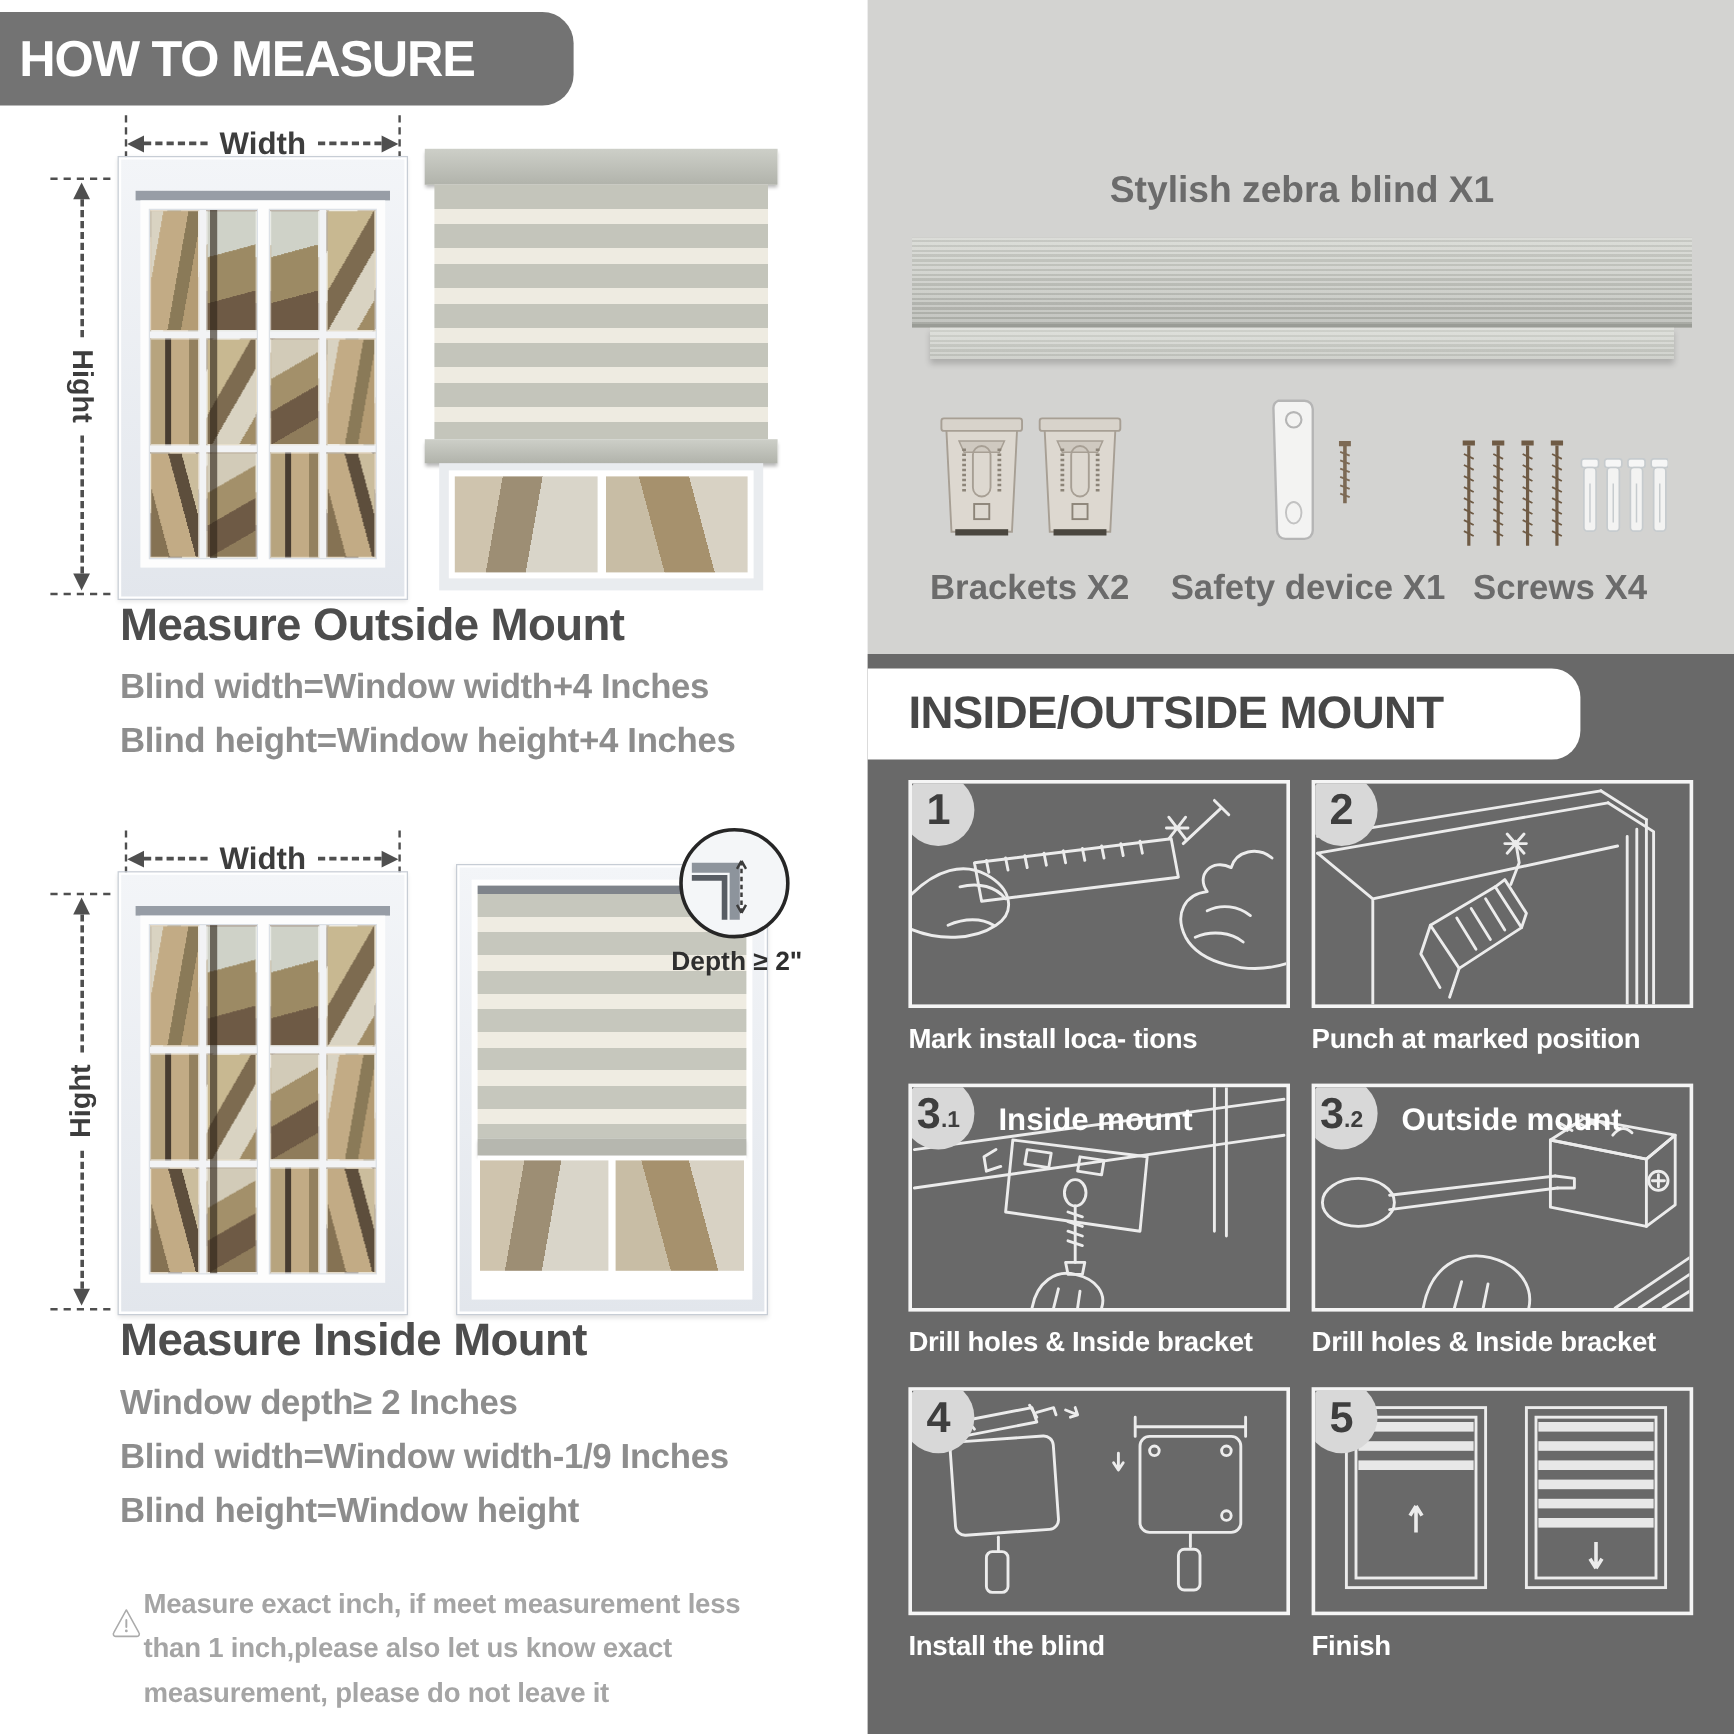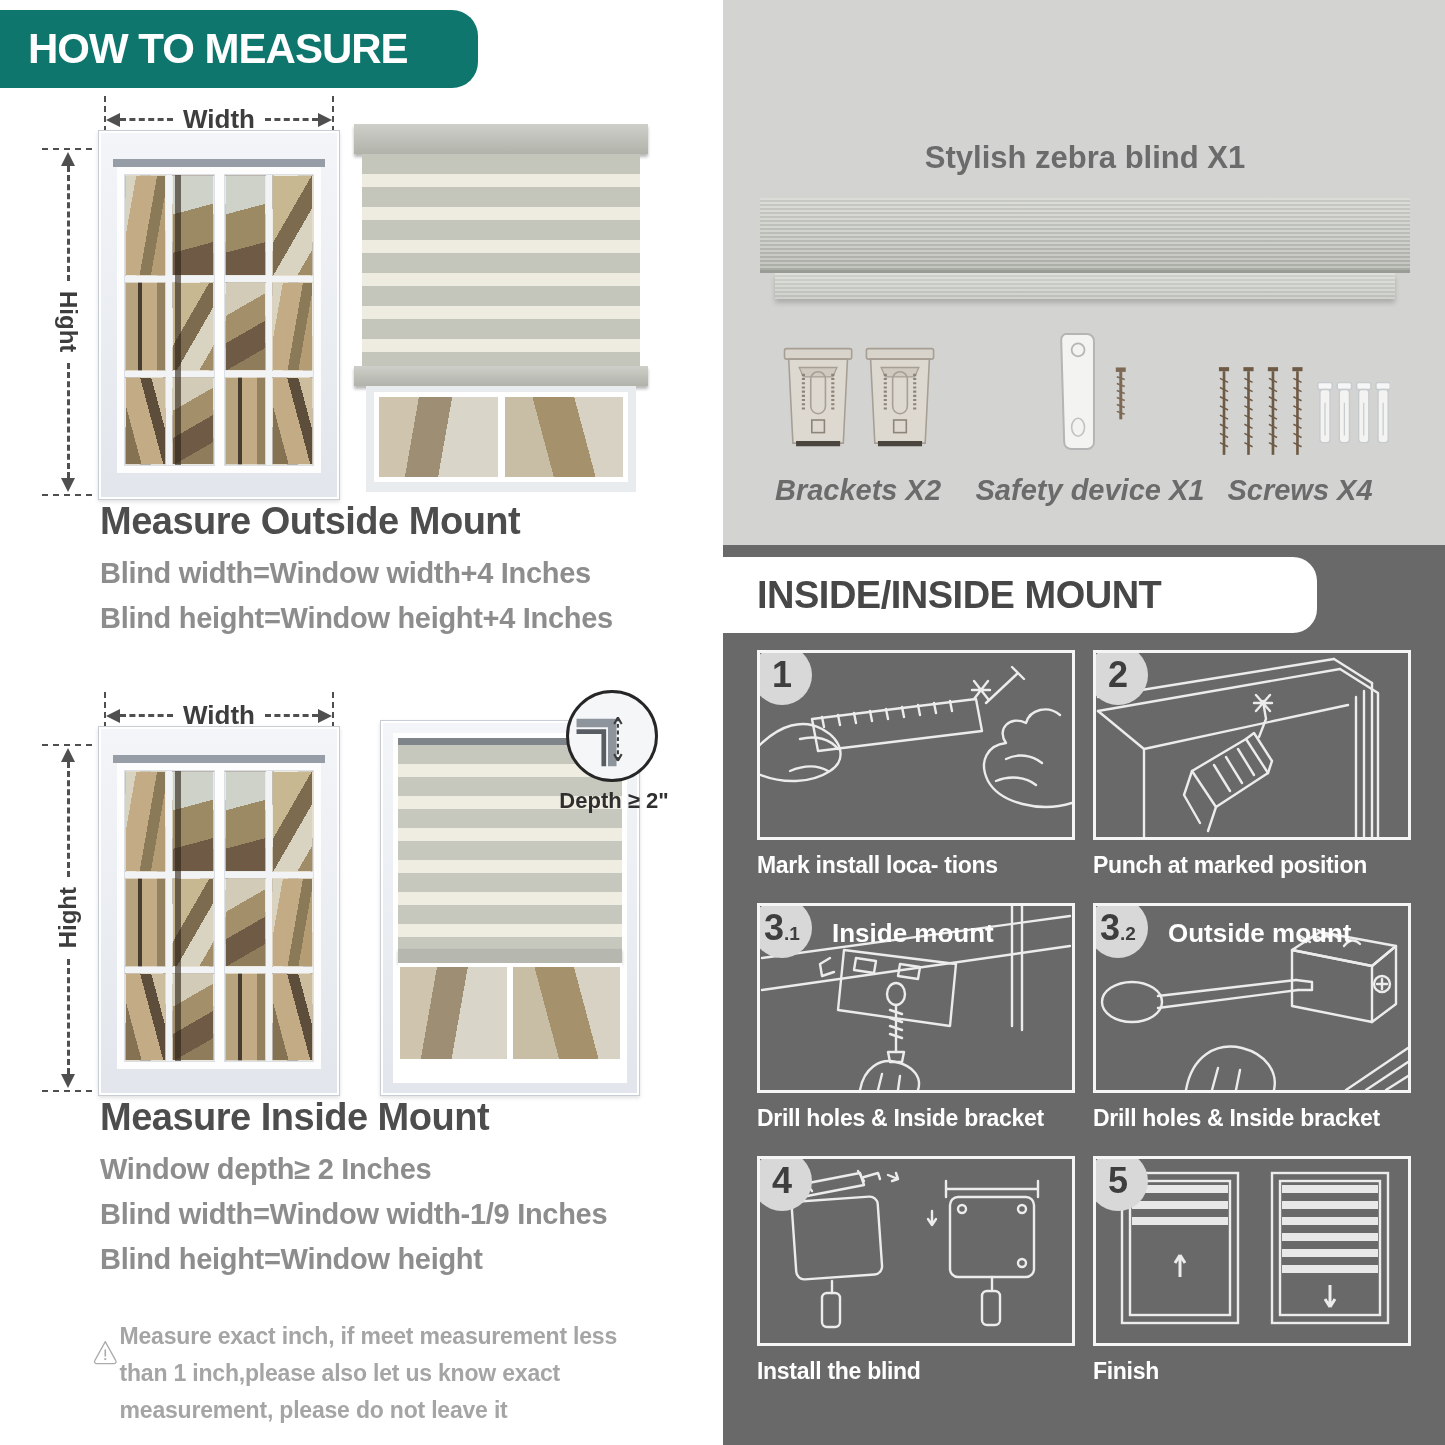--- a/index.html
+++ b/index.html
@@ -2,22 +2,22 @@
 <html><head>
 <meta charset="utf-8">
 <style>
   html,body{margin:0;padding:0;}
   body{width:1445px;height:1445px;position:relative;background:#fff;
        font-family:"Liberation Sans",sans-serif;overflow:hidden;}
   .canvas{position:absolute;inset:0;width:1445px;height:1445px;}
 
   
   .left{position:absolute;left:0;top:0;width:723px;height:1445px;background:#fff;}
-  .banner-gray{position:absolute;left:0;top:10px;width:478px;height:78px;background:#0f766e;
-      border-radius:0 26px 26px 0;display:flex;align-items:center;padding-left:28px;box-sizing:border-box;
+  .banner-gray{position:absolute;left:0;top:10px;width:478px;height:78px;background:#737373;
+      border-radius:0 26px 26px 0;display:flex;align-items:center;padding-left:16px;box-sizing:border-box;
       color:#fff;font-size:42px;font-weight:bold;letter-spacing:-1px;}
 
   .mgroup{position:absolute;left:0;width:859px;height:412px;}
   .g1{top:96px;} .g2{top:692px;}
 
   
   .h-arrow{position:absolute;display:flex;align-items:center;}
   .v-arrow{position:absolute;display:flex;flex-direction:column;align-items:center;}
   .dash{flex:1;height:0;border-top:3px dashed #4f4f4f;}
   .vdash{flex:1;width:0;border-left:3px dashed #4f4f4f;}
@@ -93,21 +93,21 @@
       border-radius:0 26px 26px 0;display:flex;align-items:center;padding-left:32px;box-sizing:border-box;
       color:#c9c9c9;font-size:40px;font-weight:bold;letter-spacing:-0.5px;}
   .product-label{position:absolute;left:37px;top:140px;width:650px;text-align:center;
       font-size:31px;font-weight:bold;color:#6b6b6b;}
   .headrail{position:absolute;left:37px;top:198px;width:650px;}
   .hr-top{height:72px;background:repeating-linear-gradient(180deg,rgba(255,255,255,.22) 0 2px,rgba(0,0,0,.05) 2px 4px),
       linear-gradient(180deg,#d2d4ce,#c2c4be 60%,#b2b4ae);border-bottom:3px solid #9a9c96;}
   .hr-lip{margin:0 15px;height:26px;background:repeating-linear-gradient(180deg,rgba(255,255,255,.2) 0 2px,rgba(0,0,0,.04) 2px 4px),
       linear-gradient(180deg,#d8dad4,#c4c6c0);box-shadow:0 4px 5px rgba(0,0,0,.18);}
   .items{position:absolute;top:330px;left:0;width:722px;height:180px;}
-  .item{position:absolute;text-align:center;font-style:italic;}
+  .item{position:absolute;text-align:center;}
   .item-art{height:132px;display:flex;align-items:flex-end;justify-content:center;}
   .item-label{margin-top:12px;font-size:29px;font-weight:bold;color:#6b6b6b;white-space:nowrap;}
   .item-brackets{left:30px;width:210px;} .item-safety{left:247px;width:240px;} .item-screws{left:477px;width:200px;}
 
   
   .right-bottom{position:absolute;left:723px;top:545px;width:722px;height:900px;background:#696969;}
   .banner-mount{position:absolute;left:0;top:12px;width:594px;height:76px;background:#fff;
       border-radius:0 24px 24px 0;display:flex;align-items:center;padding-left:34px;box-sizing:border-box;
       color:#474747;font-size:38px;font-weight:bold;letter-spacing:-0.5px;}
   .steps{position:absolute;left:34px;top:105px;width:654px;display:grid;
@@ -346,21 +346,21 @@
             <use href="#anc" x="169" y="22"></use>
           </svg>
         </div>
         <div class="item-label">Screws X4</div>
       </div>
     </div>
   </section>
 
   <section class="right-bottom">
     <div class="banner-mount">
-      <span>INSIDE/INSIDE MOUNT</span>
+      <span>INSIDE/OUTSIDE MOUNT</span>
     </div>
 
     <div class="steps">
 
       <div class="step">
         <div class="panel">
           <div class="badge">
               <span>1</span>
               <span class="sub"></span>
             </div>

